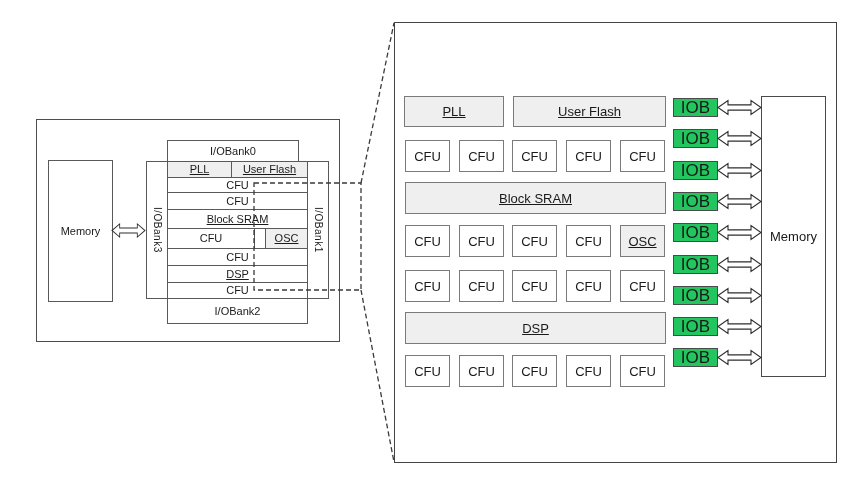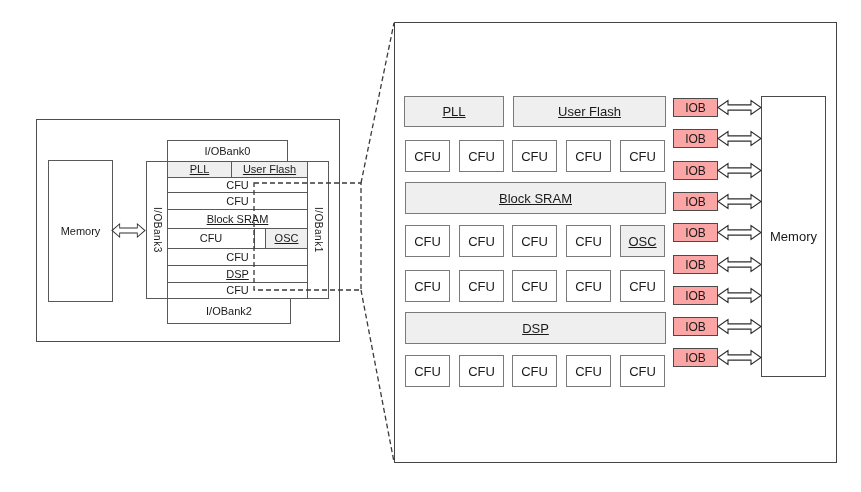--- a/index.html
+++ b/index.html
@@ -26,39 +26,39 @@
   .stack { position:absolute; left:167px; top:161px; width:141px; }
   .srow {
     box-sizing:border-box; position:relative; border:1px solid #595959;
     margin-top:-1px; display:flex; align-items:stretch;
     font-size:11px; background:#ffffff;
   }
   .srow:first-child { margin-top:0; }
   .srow .full { flex:1; display:flex; align-items:center; justify-content:center; }
   .cell { display:flex; align-items:center; justify-content:center; box-sizing:border-box; }
   .iob {
-    background:#fca5a5; border:1px solid #4a4a4a;
-    font-size:12px;
+    background:#22c55e; border:1px solid #4a4a4a;
+    font-size:17px;
   }
   .mem-right { border:1.2px solid #4a4a4a; background:#ffffff; font-size:13px; }
   .overlay { position:absolute; left:0; top:0; pointer-events:none; }
   .dash { fill:none; stroke:#3a3a3a; stroke-width:1.3; stroke-dasharray:5 3; }
 </style>
 </head>
 <body>
 
 <div class="canvas">
 
   <div class="abs outer-frame" style="left:36px; top:119px; width:304px; height:223px;"></div>
 
   <div class="abs box center fs-left" style="left:48px; top:160px; width:65px; height:142px;">
     <span class="lbl">Memory</span>
   </div>
 
-  <div class="abs box center fs-left" style="left:167px; top:140px; width:121px; height:22px;">
+  <div class="abs box center fs-left" style="left:167px; top:140px; width:132px; height:22px;">
     <span class="lbl">I/OBank0</span>
   </div>
 
   <div class="abs box center" style="left:146px; top:161px; width:22px; height:138px;">
     <span class="vlabel">I/OBank3</span>
   </div>
 
   <div class="abs box center" style="left:307px; top:161px; width:22px; height:138px;">
     <span class="vlabel">I/OBank1</span>
   </div>
@@ -105,21 +105,21 @@
         <span class="lbl">DSP</span>
       </div>
     </div>
     <div class="srow" style="height:17px;">
       <div class="full">
         <span class="lbl">CFU</span>
       </div>
     </div>
   </div>
 
-  <div class="abs box center fs-left" style="left:167px; top:298px; width:124px; height:26px;">
+  <div class="abs box center fs-left" style="left:167px; top:298px; width:141px; height:26px;">
     <span class="lbl">I/OBank2</span>
   </div>
 
   <div class="abs big-frame" style="left:394px; top:22px; width:443px; height:441px;"></div>
 
   <div class="abs box2 gray center fs-right" style="left:404px; top:96px; width:100px; height:31px;">
     <span class="lbl">PLL</span>
   </div>
   <div class="abs box2 gray center fs-right" style="left:513px; top:96px; width:153px; height:31px;">
     <span class="lbl">User Flash</span>

